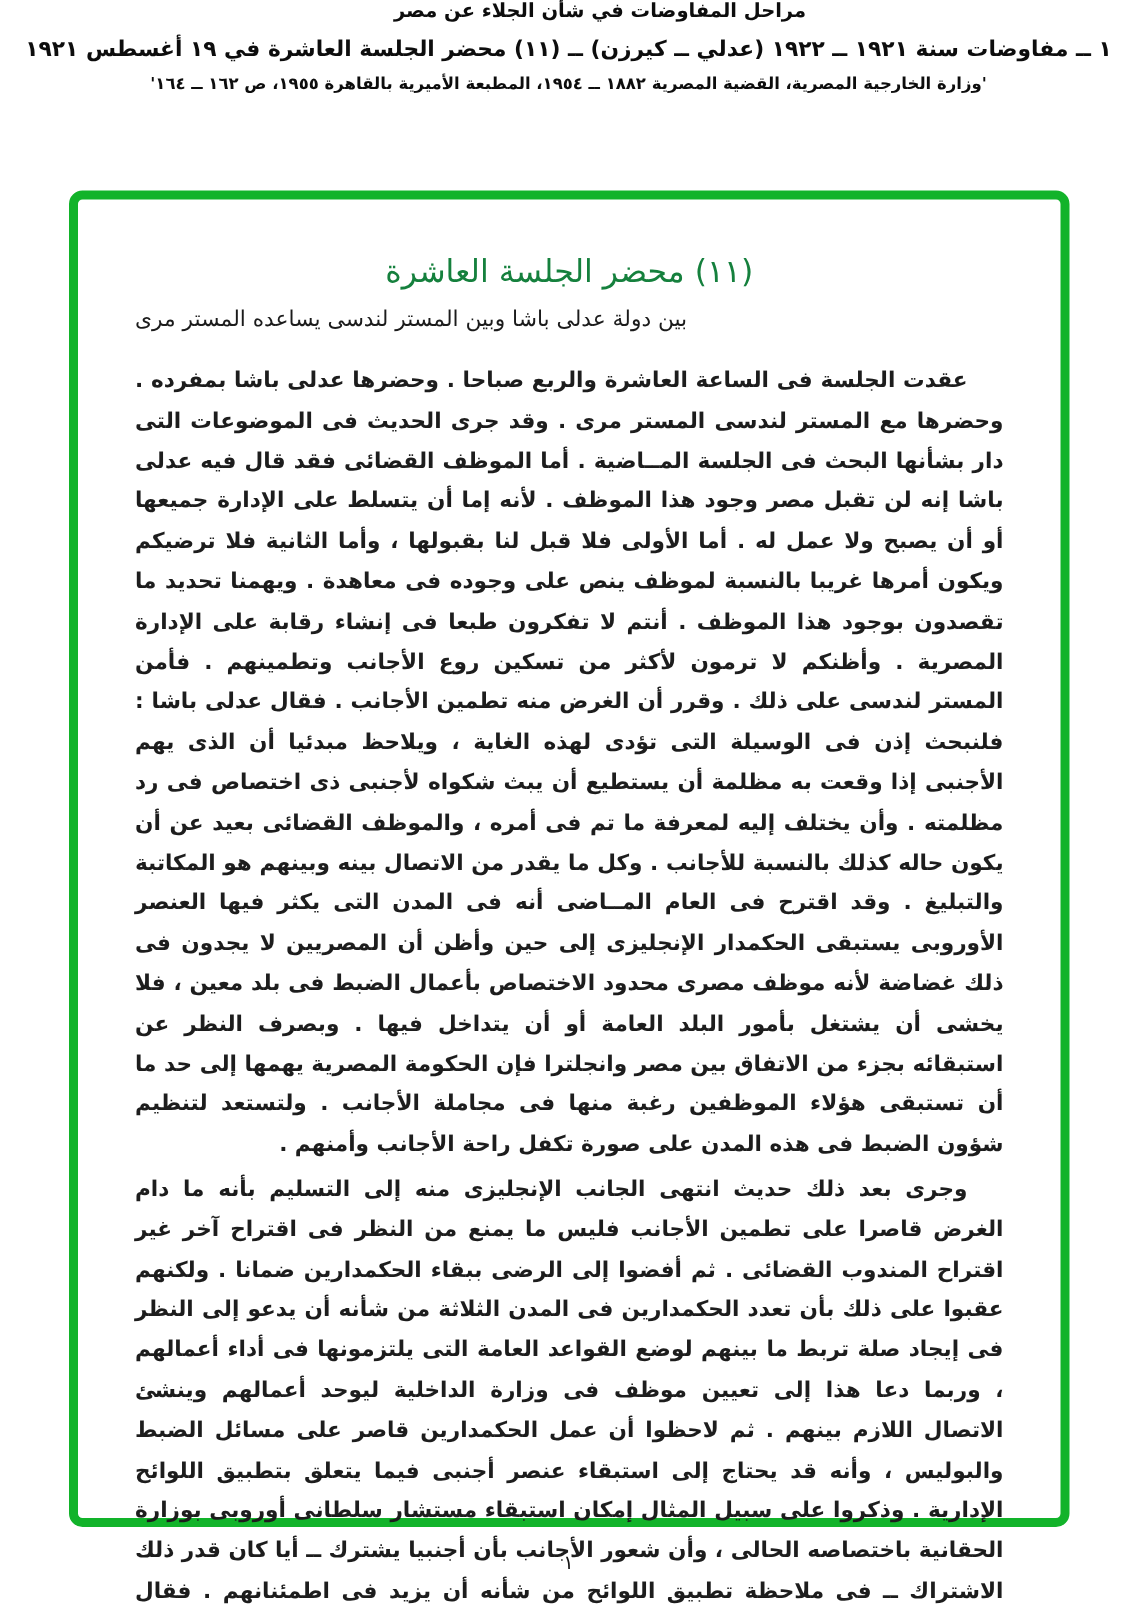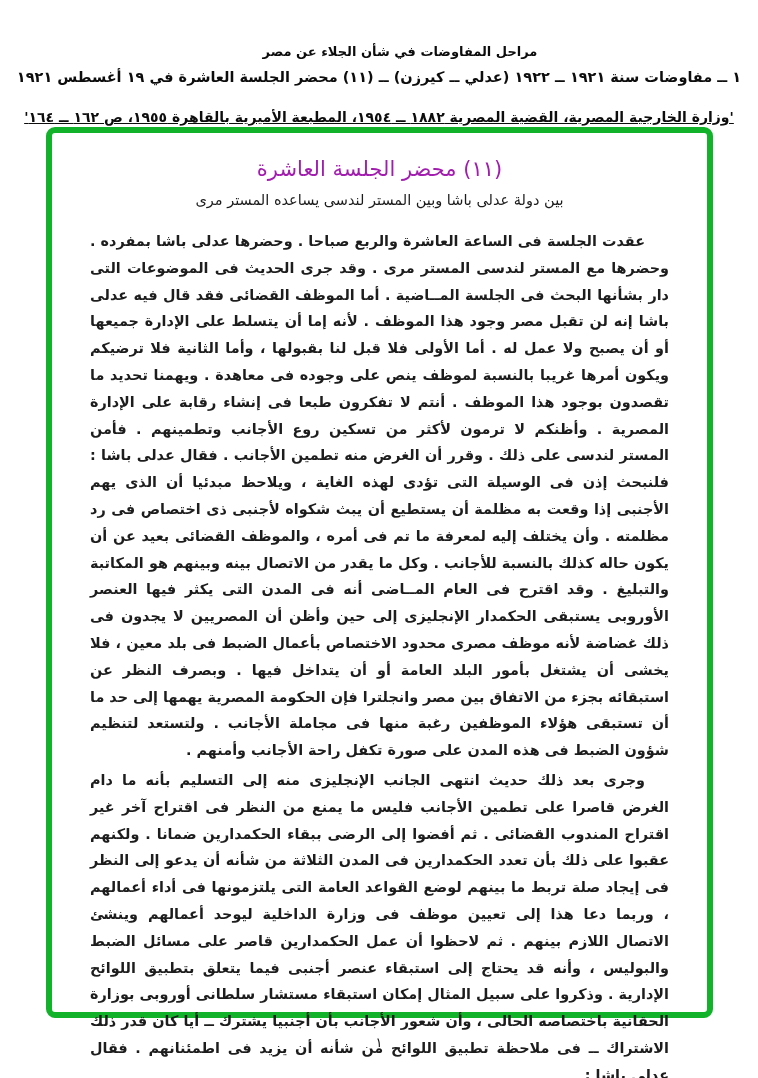--- a/index.html
+++ b/index.html
@@ -8,48 +8,48 @@
     background: #ffffff;
     font-family: "DejaVu Sans", sans-serif;
     color: #111111;
     position: relative;
     overflow: hidden;
   }
   .page { width: 758px; height: 1078px; position: relative; }
 
   
   .hdr { direction: rtl; text-align: center; font-weight: bold; color: #0d0d0d; }
-  .hdr-series { padding-top: 44px; font-size: 13px; letter-spacing: 0.2px; margin-left: 42px; }
+  .hdr-series { font-size: 13px; letter-spacing: 0.2px; margin-left: 42px; }
   .hdr-item   { margin-top: 10px; font-size: 14.5px; text-align: center; }
-  .hdr-source { margin-top: 24px; font-size: 14px; text-decoration: underline; }
+  .hdr-source { margin-top: 8px; font-size: 11px; }
 
   
   .frame {
     position: absolute;
     left: 46px; top: 127px;
     width: 667px; height: 891px;
     box-sizing: border-box;
     border: 6px solid #12b32a;
     border-radius: 9px;
     background: #ffffff;
   }
   .frame-inner {
     direction: rtl;
     padding: 24px 38px 0 38px;
     color: #1b1b1b;
   }
   .doc-title {
     text-align: center;
     font-size: 21px;
     font-weight: normal;
-    margin: 0;
-    color: #a21caf;
+    margin: 12px;
+    color: #15803d;
   }
   .doc-sub {
-    text-align: center;
+    text-align: left;
     font-size: 14.5px;
     margin-top: 11px;
     color: #1b1b1b;
   }
   .doc-body { margin-top: 20px; font-weight: bold; }
   .doc-body p {
     margin: 0;
     font-size: 14.4px;
     line-height: 26.8px;
     text-align: justify;

